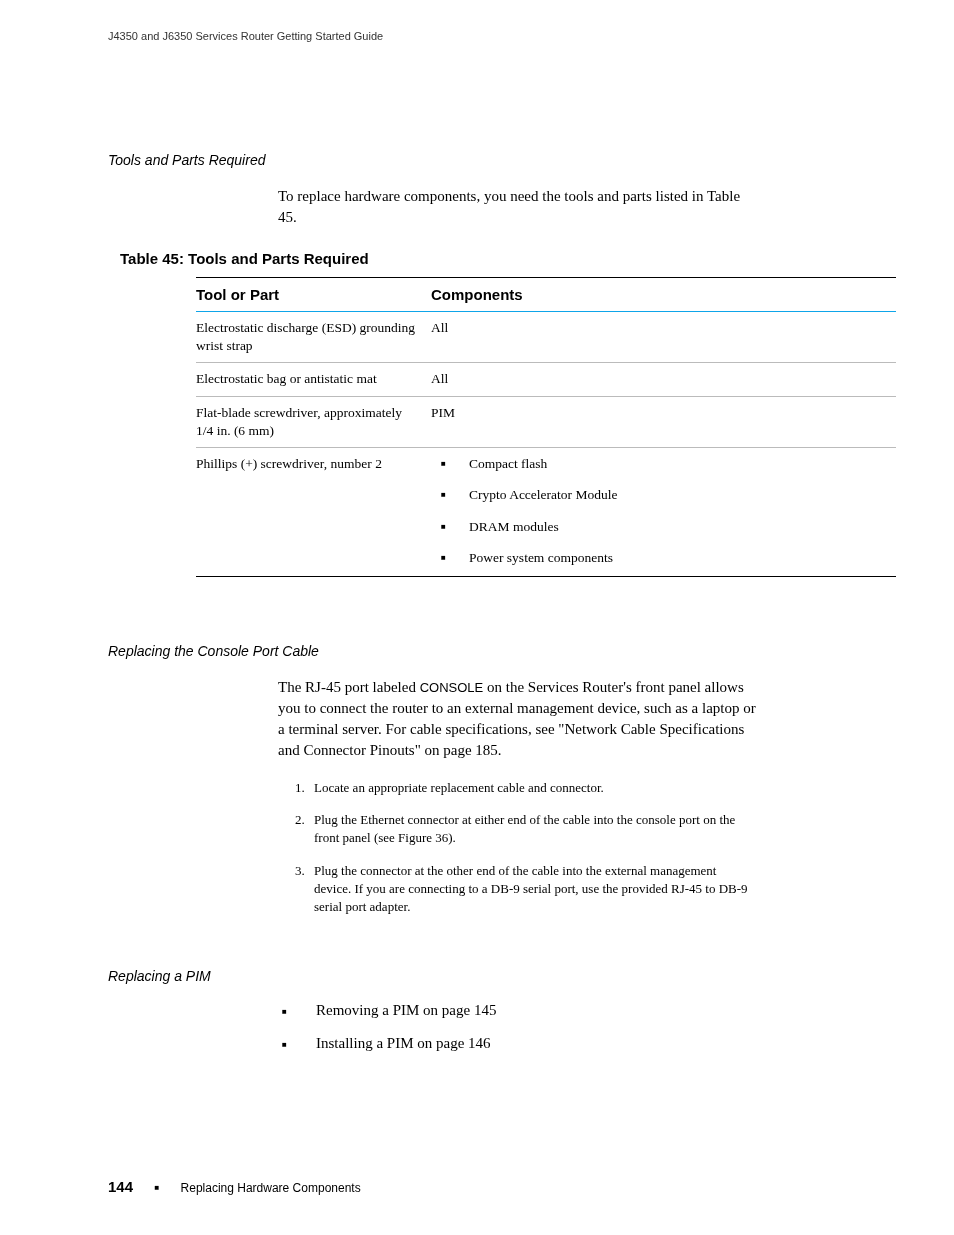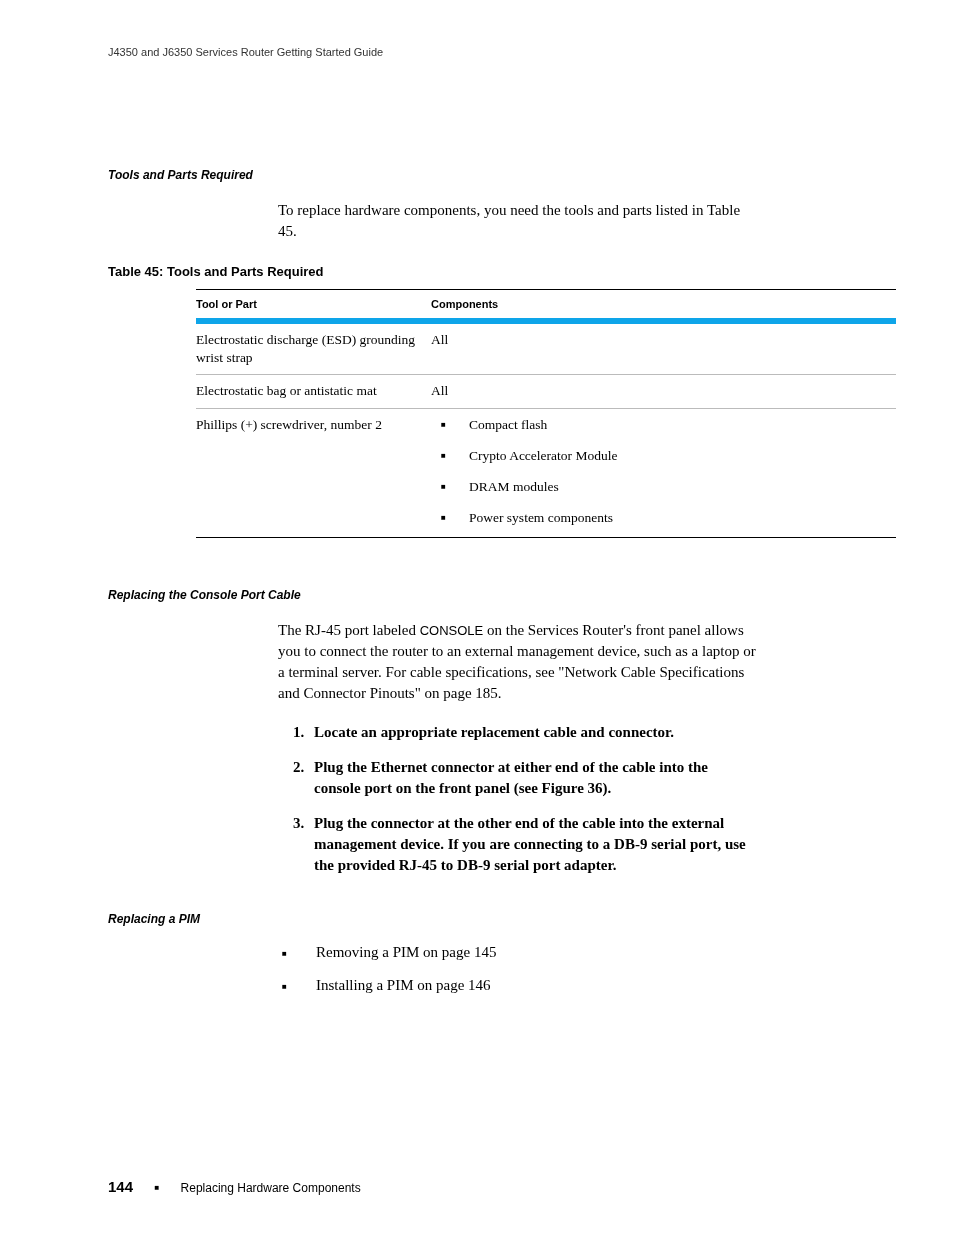--- a/index.html
+++ b/index.html
@@ -4,66 +4,66 @@
 <style>
   body {
     margin: 0;
     padding: 0;
     background: #ffffff;
     font-family: Georgia, 'Times New Roman', serif;
     color: #000;
     width: 954px;
   }
   .page {
-    padding: 46px 108px 40px 108px;
+    padding: 30px 108px 40px 108px;
     box-sizing: border-box;
     width: 867px;
     min-height: 1235px;
     position: relative;
     border-radius: 11px;
   }
   .running-header {
     font-family: Verdana, Arial, sans-serif;
     font-size: 11px;
     color: #333;
     margin-bottom: 110px;
   }
   .section-heading {
     font-family: Arial, Helvetica, sans-serif;
-    font-weight: bold;
+    font-weight: normal;
     font-style: italic;
-    font-size: 12px;
-    margin: 0 0 18px 0;
+    font-size: 14px;
+    margin: 16px 0 18px 0;
   }
   .body-text {
     font-size: 15px;
     line-height: 1.4;
     margin: 0 0 18px 0;
     padding-left: 170px;
   }
   .table-caption {
     font-family: Arial, Helvetica, sans-serif;
     font-weight: bold;
-    font-size: 13px;
-    margin: 22px 0 10px 0;
+    font-size: 15px;
+    margin: 22px 0 10px 12px;
   }
   table.tools {
     border-collapse: collapse;
     width: 700px;
     margin-left: 88px;
     font-size: 13.5px;
   }
   table.tools th {
     font-family: Arial, Helvetica, sans-serif;
     font-weight: bold;
     text-align: left;
     padding: 8px 10px 8px 0;
     border-top: 1px solid #000;
-    border-bottom: 6px solid #0ea5e9;
-    font-size: 11px;
+    border-bottom: 1px solid #0ea5e9;
+    font-size: 15px;
   }
   table.tools td {
     vertical-align: top;
     padding: 7px 10px 7px 0;
     border-bottom: 1px solid #bbb;
     font-size: 13.5px;
     line-height: 1.35;
   }
   table.tools tr:last-child td {
     border-bottom: 1px solid #000;
@@ -86,23 +86,22 @@
     left: 10px;
     top: 0;
     font-size: 8px;
     line-height: 18px;
   }
   .gap-after-table { height: 50px; }
   .inline-mono { font-family: Verdana, Arial, sans-serif; font-size: 13px; }
   ol.steps {
     margin: 0 4px 18px 0;
     padding-left: 200px;
-    font-size: 15px;
+    font-size: 13px;
     line-height: 1.4;
-    font-weight: bold;
   }
   ol.steps li {
     padding-left: 6px;
     margin-bottom: 14px;
   }
   ul.topics {
     list-style: none;
     margin: 0 0 18px 0;
     padding-left: 170px;
     font-size: 15px;
@@ -159,20 +158,24 @@
       </tr>
     </thead>
     <tbody>
       <tr>
         <td>Electrostatic discharge (ESD) grounding wrist strap</td>
         <td>All</td>
       </tr>
       <tr>
         <td>Electrostatic bag or antistatic mat</td>
         <td>All</td>
+      </tr>
+      <tr>
+        <td>Flat-blade screwdriver, approximately 1/4 in. (6 mm)</td>
+        <td>PIM</td>
       </tr>
       <tr>
         <td>Phillips (+) screwdriver, number 2</td>
         <td>
           <ul class="cell-list">
             <li>Compact flash</li>
             <li>Crypto Accelerator Module</li>
             <li>DRAM modules</li>
             <li>Power system components</li>
           </ul>

